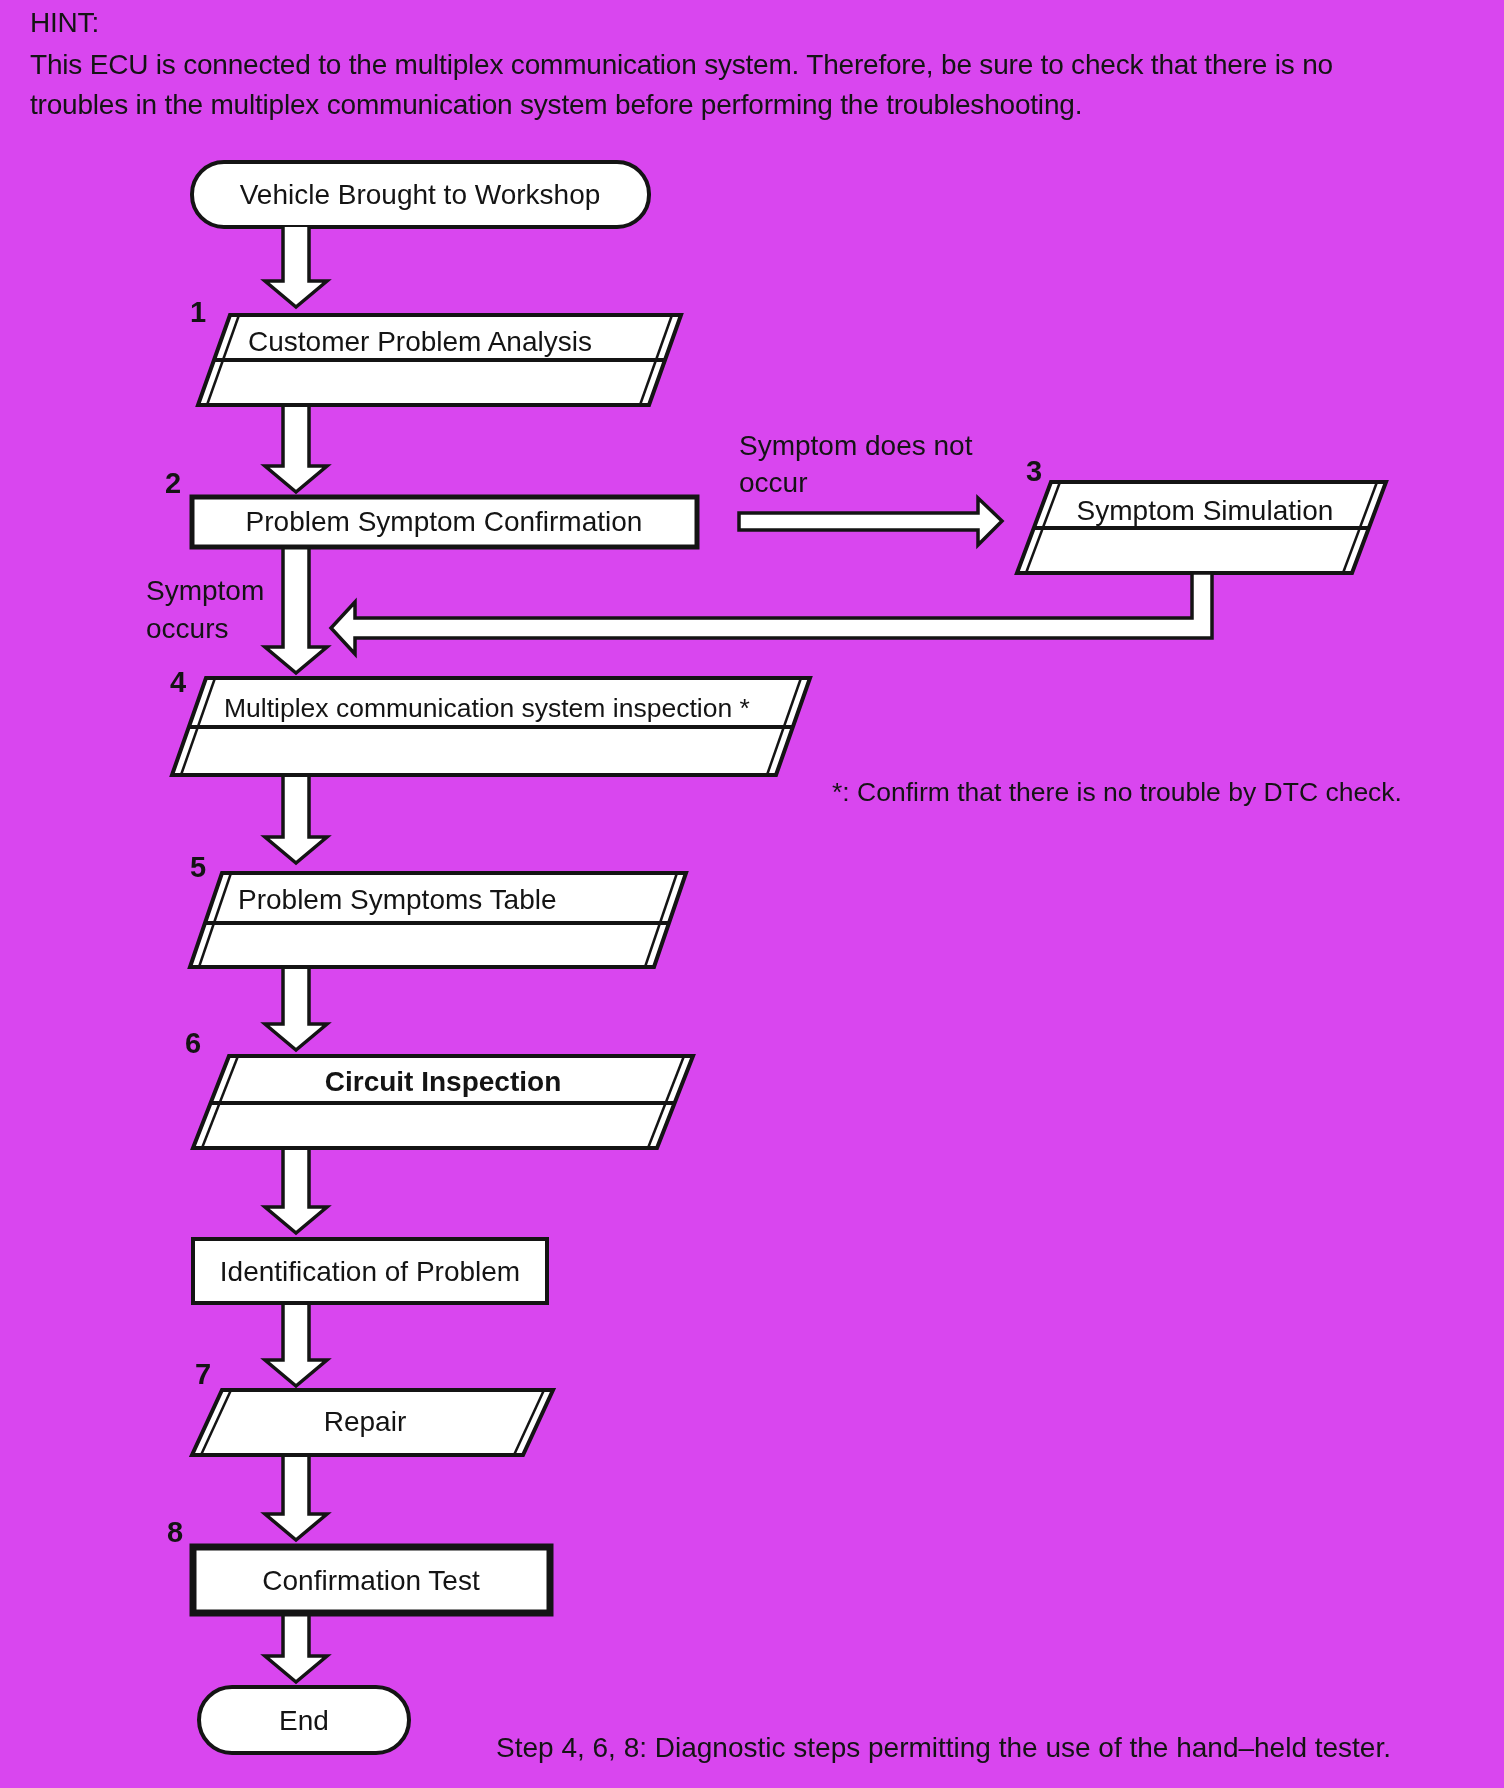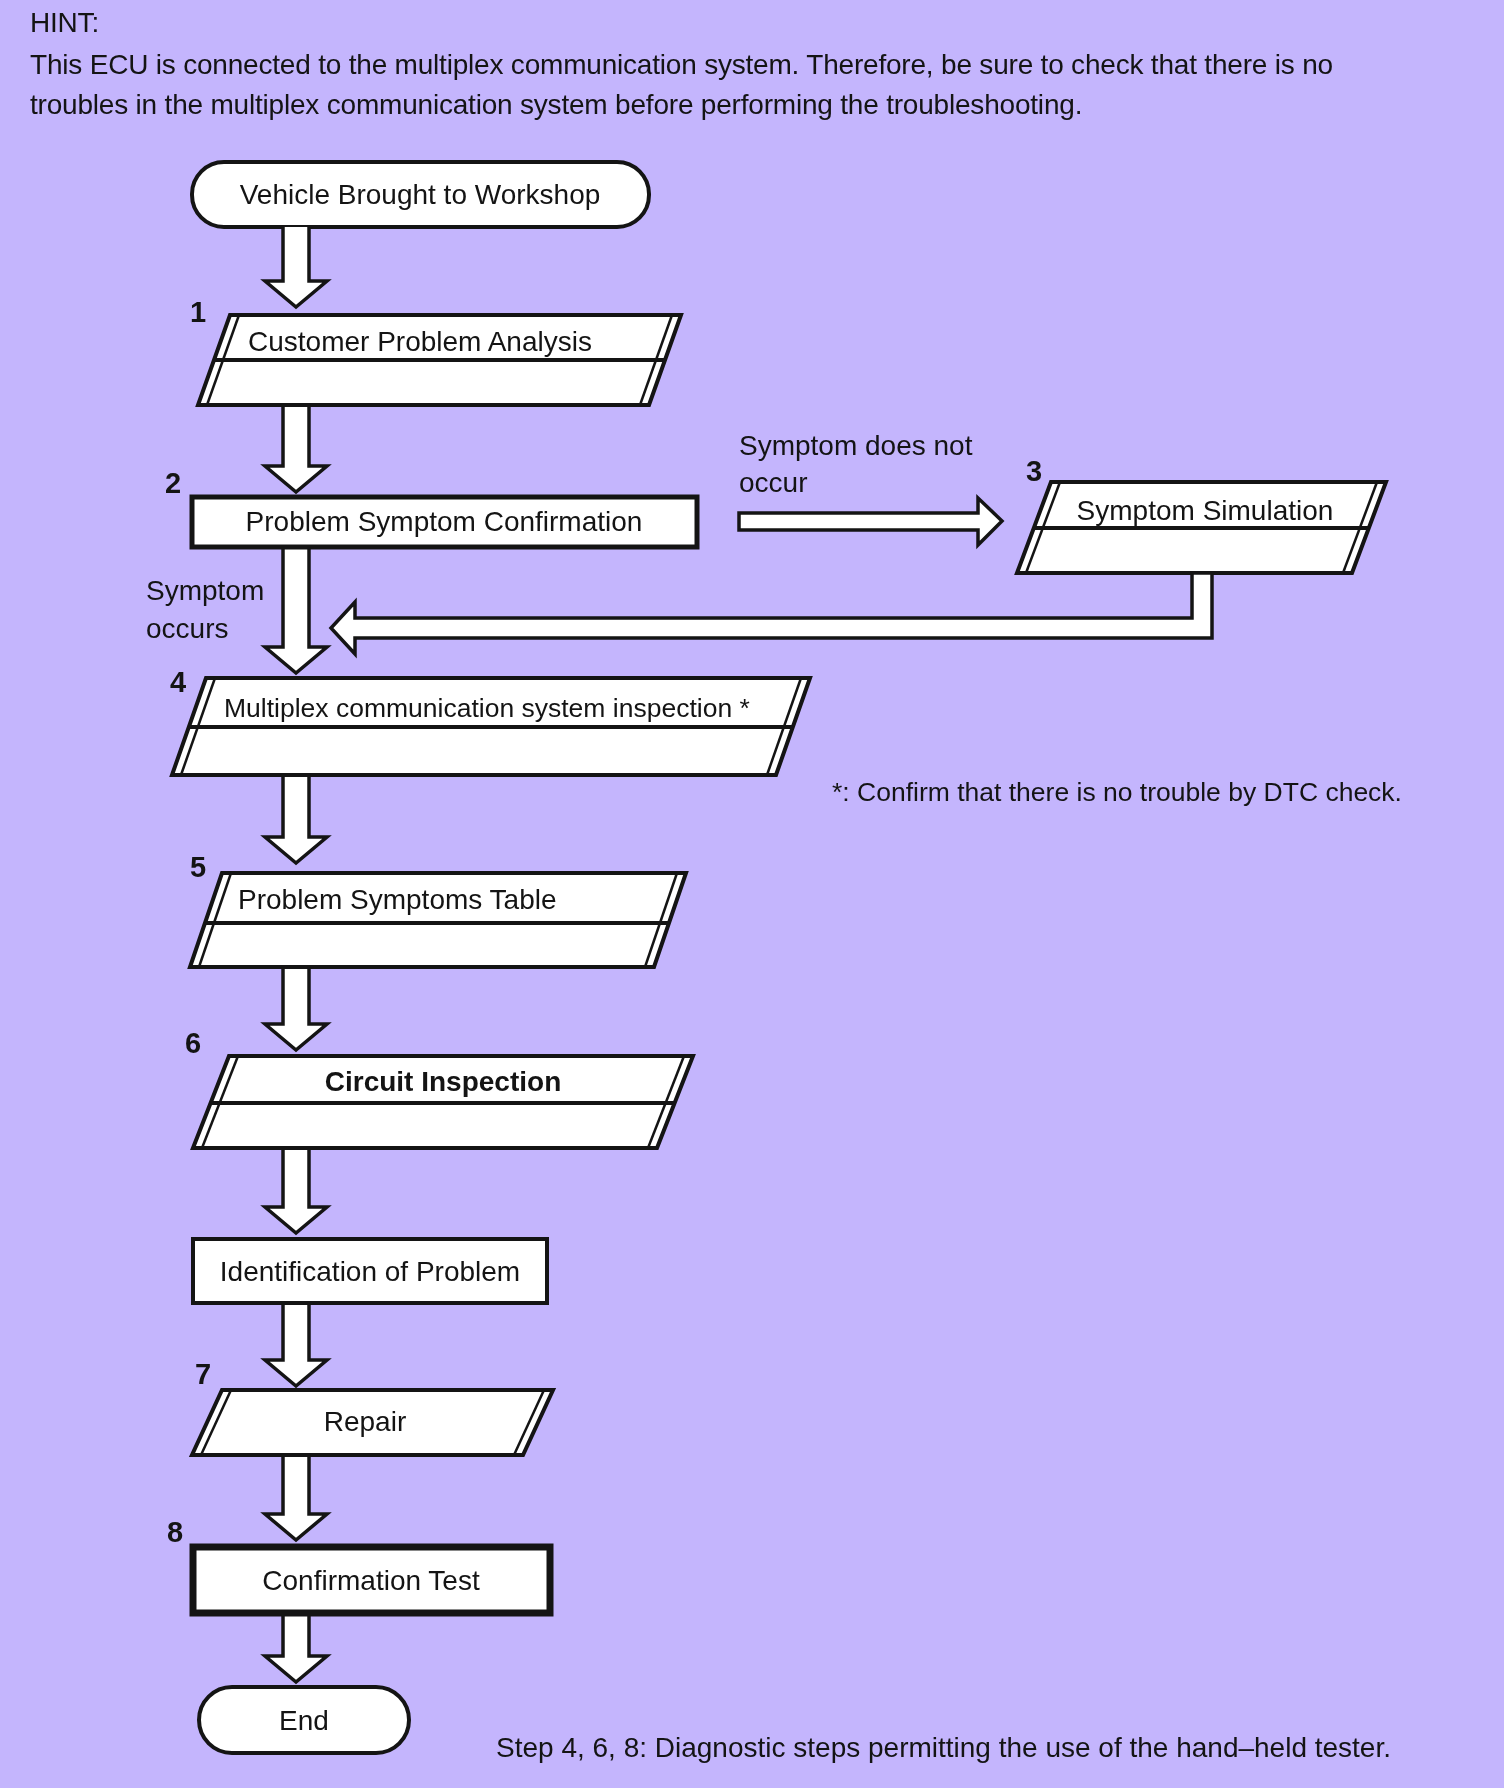--- a/index.html
+++ b/index.html
@@ -4,21 +4,21 @@
 <style>
   html, body {
     margin: 0;
     padding: 0;
     background: #ffffff;
   }
   .page {
     position: relative;
     width: 1504px;
     height: 1788px;
-    background: #c4b5fd;
+    background: #d946ef;
     overflow: hidden;
     text-decoration: underline;
   }
   svg text {
     font-family: "Liberation Sans", sans-serif;
     fill: #141414;
   }
   .body-text { font-size: 28px; letter-spacing: -0.2px; }
   .node-label { font-size: 28px; }
   .node-label-sm { font-size: 26.5px; }

